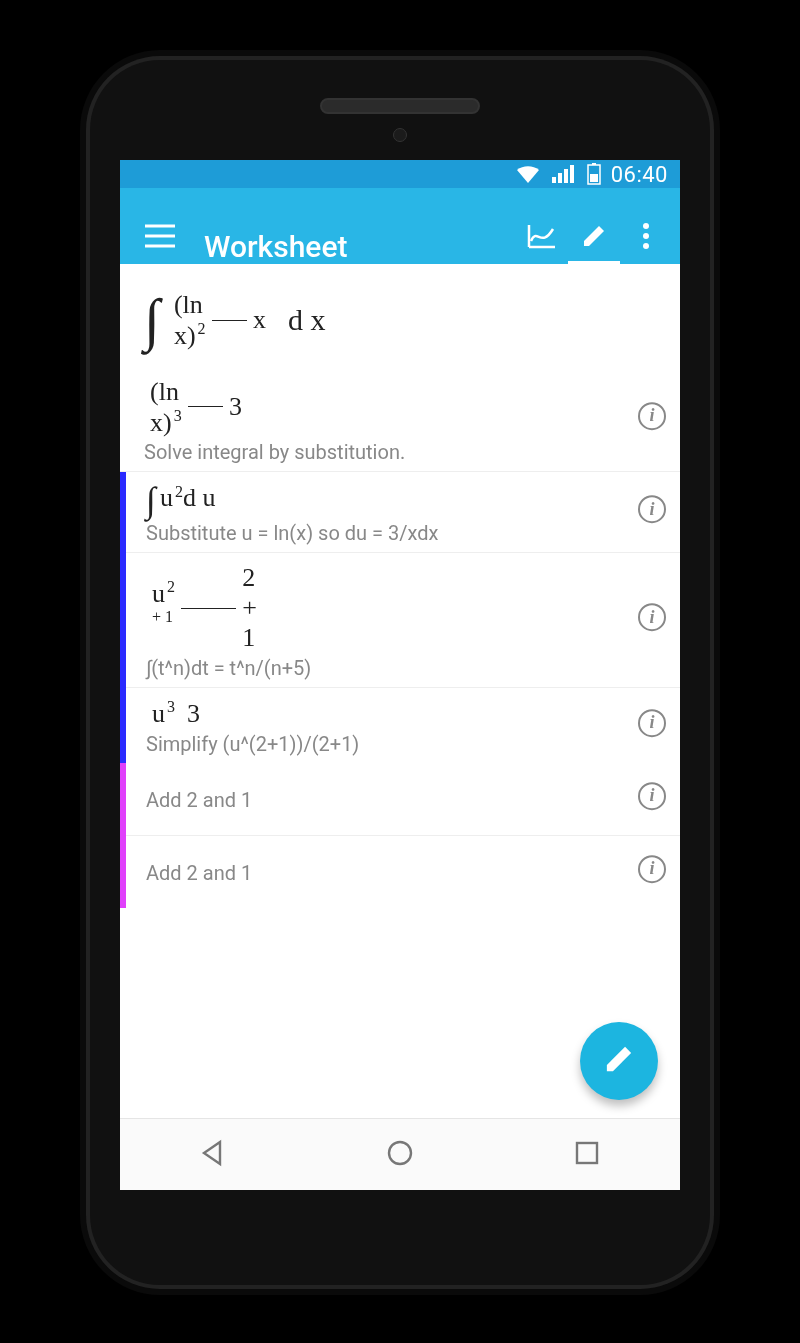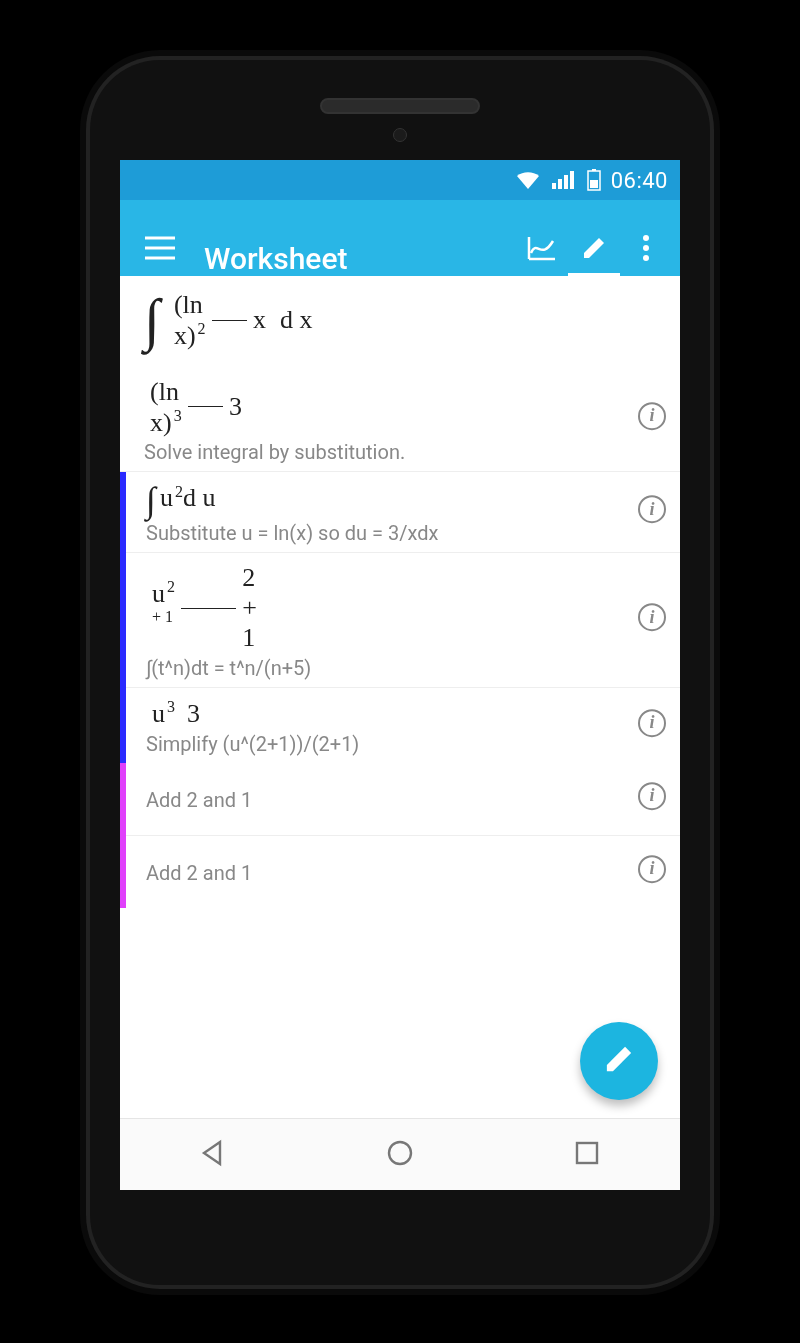--- a/index.html
+++ b/index.html
@@ -28,21 +28,21 @@
     background: #1b1b1b; border: 1px solid #333;
   }
   .screen {
     position: absolute;
     left: 30px; right: 30px; top: 100px; bottom: 95px;
     background: #fff;
     overflow: hidden;
   }
   
   .statusbar {
-    height: 40px;
+    height: 28px;
     background: #1e9cd7;
     display: flex; align-items: center; justify-content: flex-end;
     padding: 0 12px; gap: 10px;
     color: #fff;
   }
   .statusbar .clock { font-size: 22px; font-weight: 400; letter-spacing: .5px; }
   .statusbar svg { display: block; }
   
   .appbar {
     height: 76px;
@@ -80,21 +80,21 @@
   .indent-blue { border-left: 6px solid #2a2aff; padding-left: 0; }
   .indent-blue .row { padding-left: 20px; }
   .indent-mag { border-left: 6px solid #e040fb; }
   .indent-mag .row { padding-left: 20px; }
   
   .intsym { font-size: 58px; line-height: 1; display: inline-block; vertical-align: middle; margin-right: 4px; font-family: Georgia, serif; }
   .intsym.small { font-size: 36px; }
   .frac { display: inline-flex; align-items: center; vertical-align: middle; }
   .frac .num, .frac .den { padding: 0 6px; font-size: 26px; }
   .frac .bar { width: 100%; border-top: 1.6px solid #222; margin: 2px 0; }
-  .after { display: inline-block; vertical-align: middle; font-size: 26px; margin-left: 4px; }
+  .after { display: inline-block; vertical-align: middle; font-size: 30px; margin-left: 12px; }
   .sup { font-size: 16px; vertical-align: super; margin-left: 2px; }
   .line { font-size: 26px; }
   .row.noborder { border-bottom: none; }
   .row.padshort { padding-top: 22px; padding-bottom: 22px; }
   
   .fab {
     position: absolute;
     right: 22px; bottom: 90px;
     width: 78px; height: 78px; border-radius: 50%;
     background: #1cb5e0;

